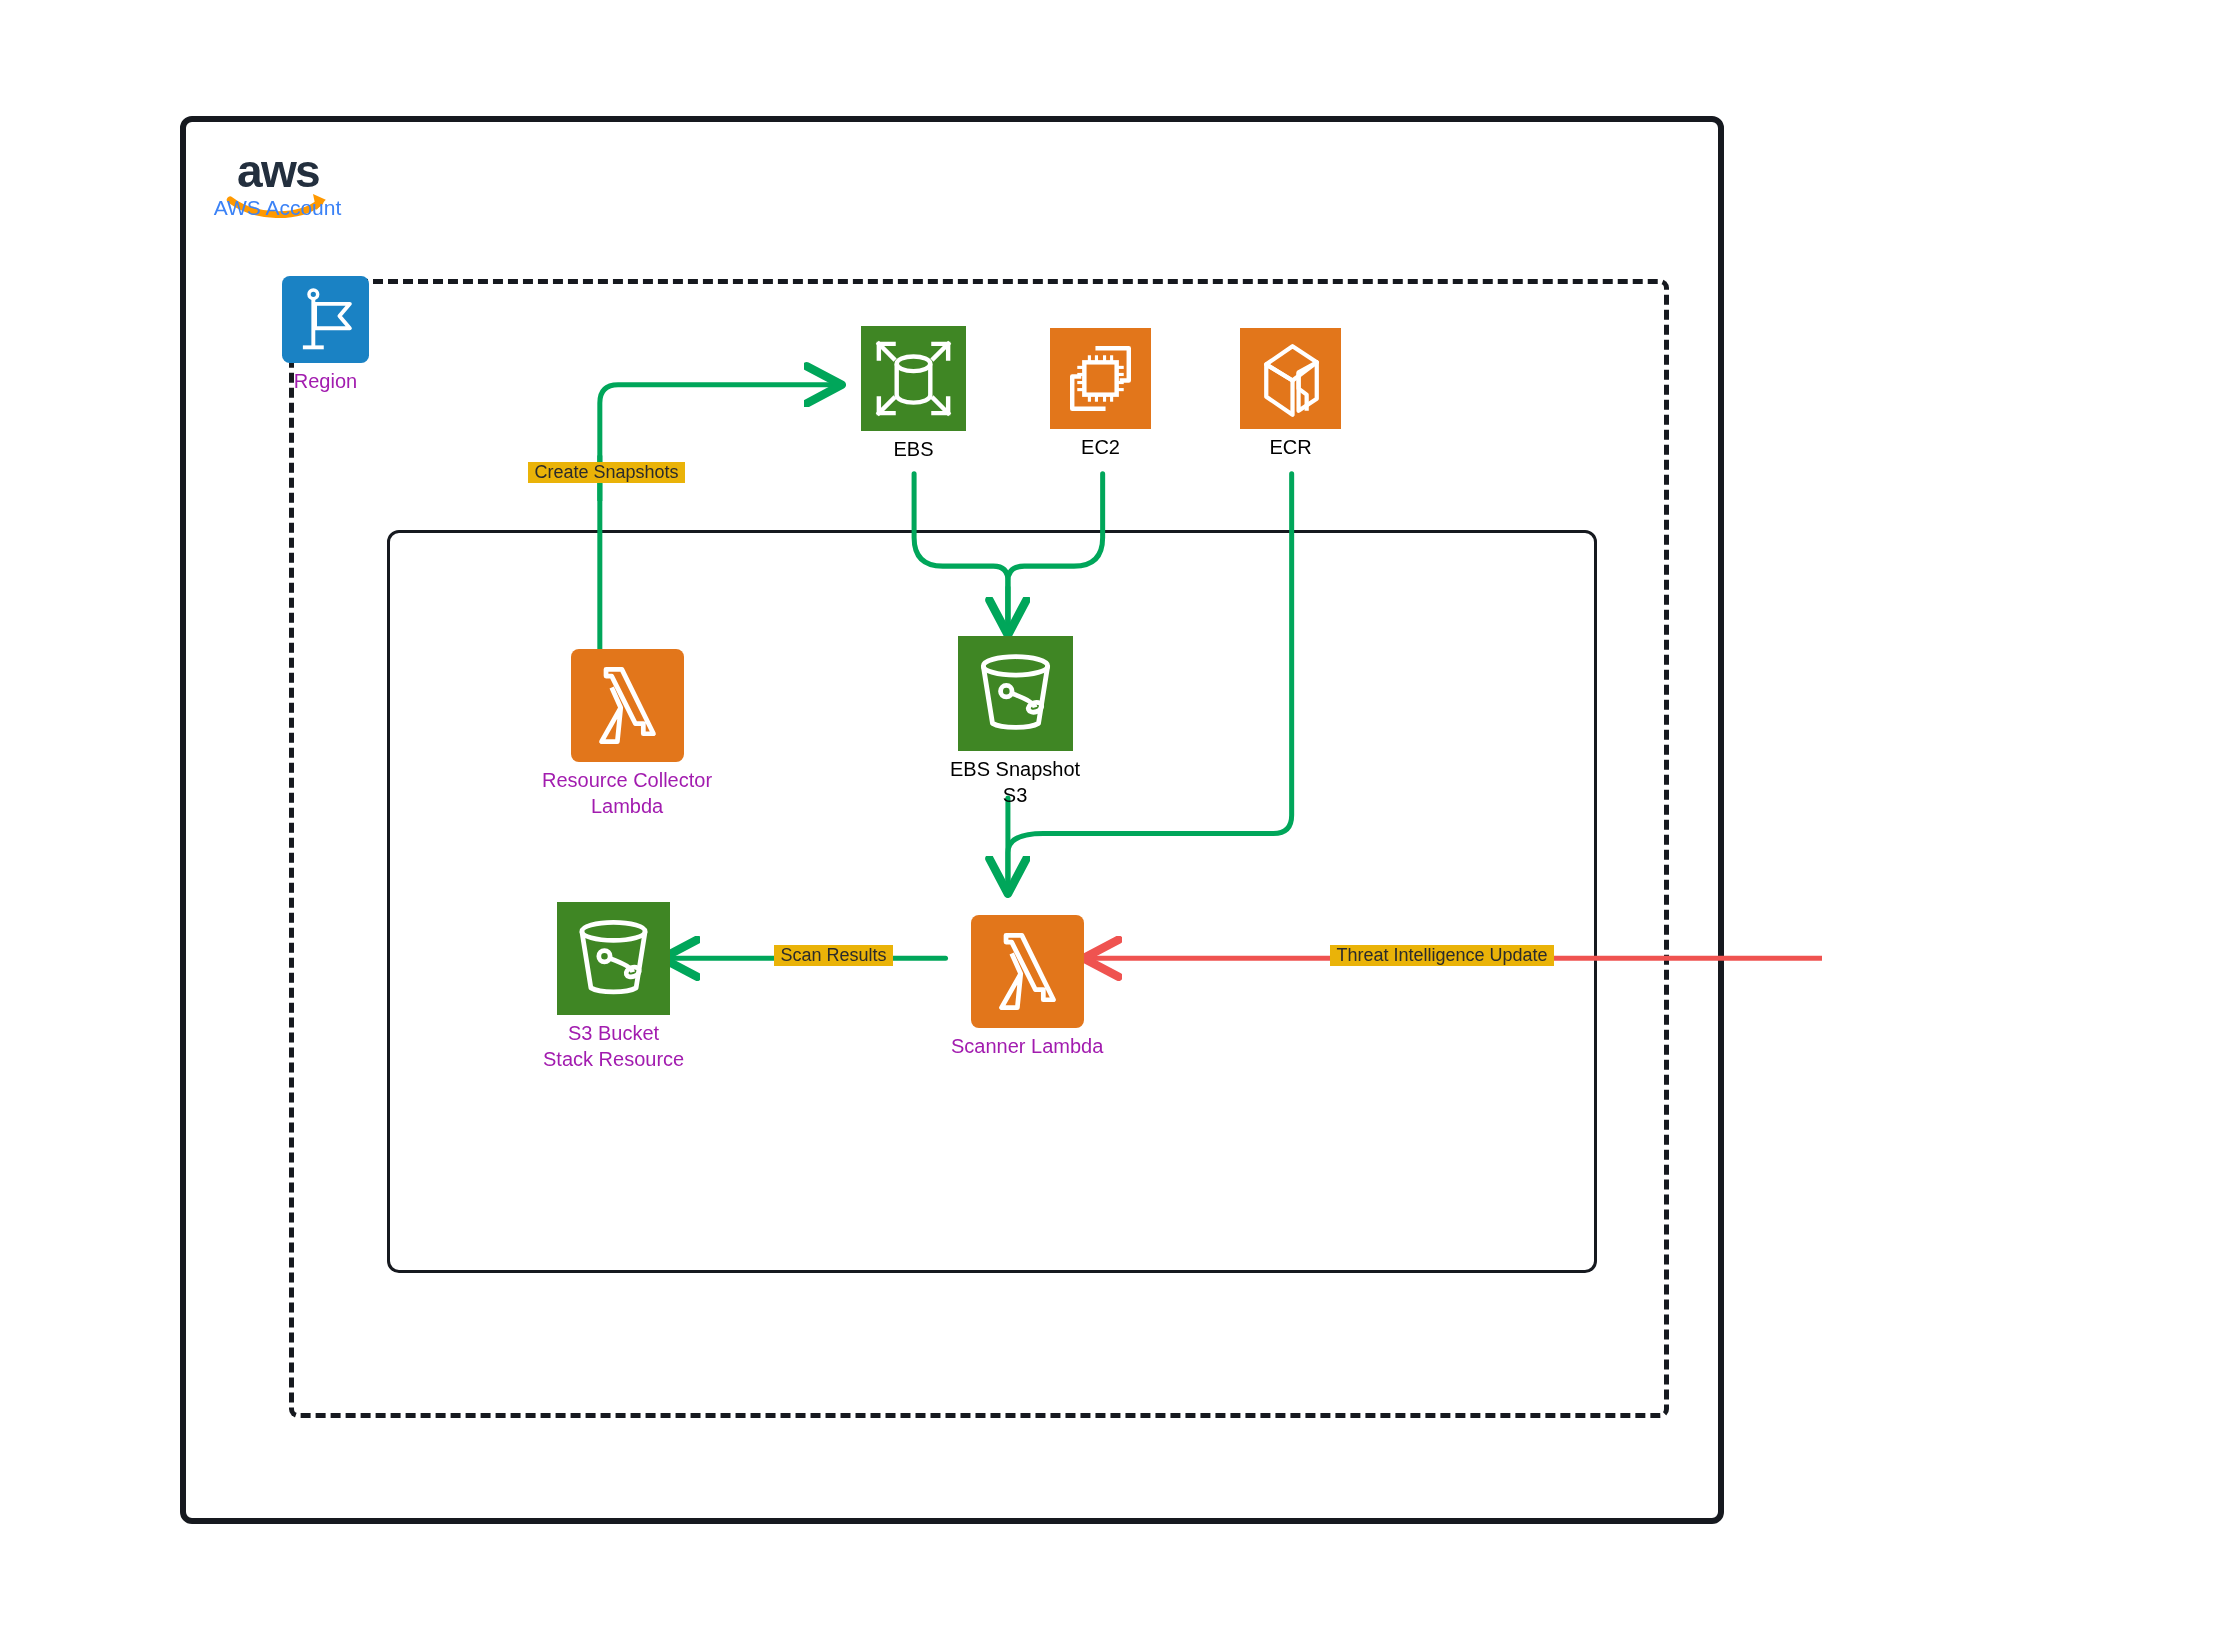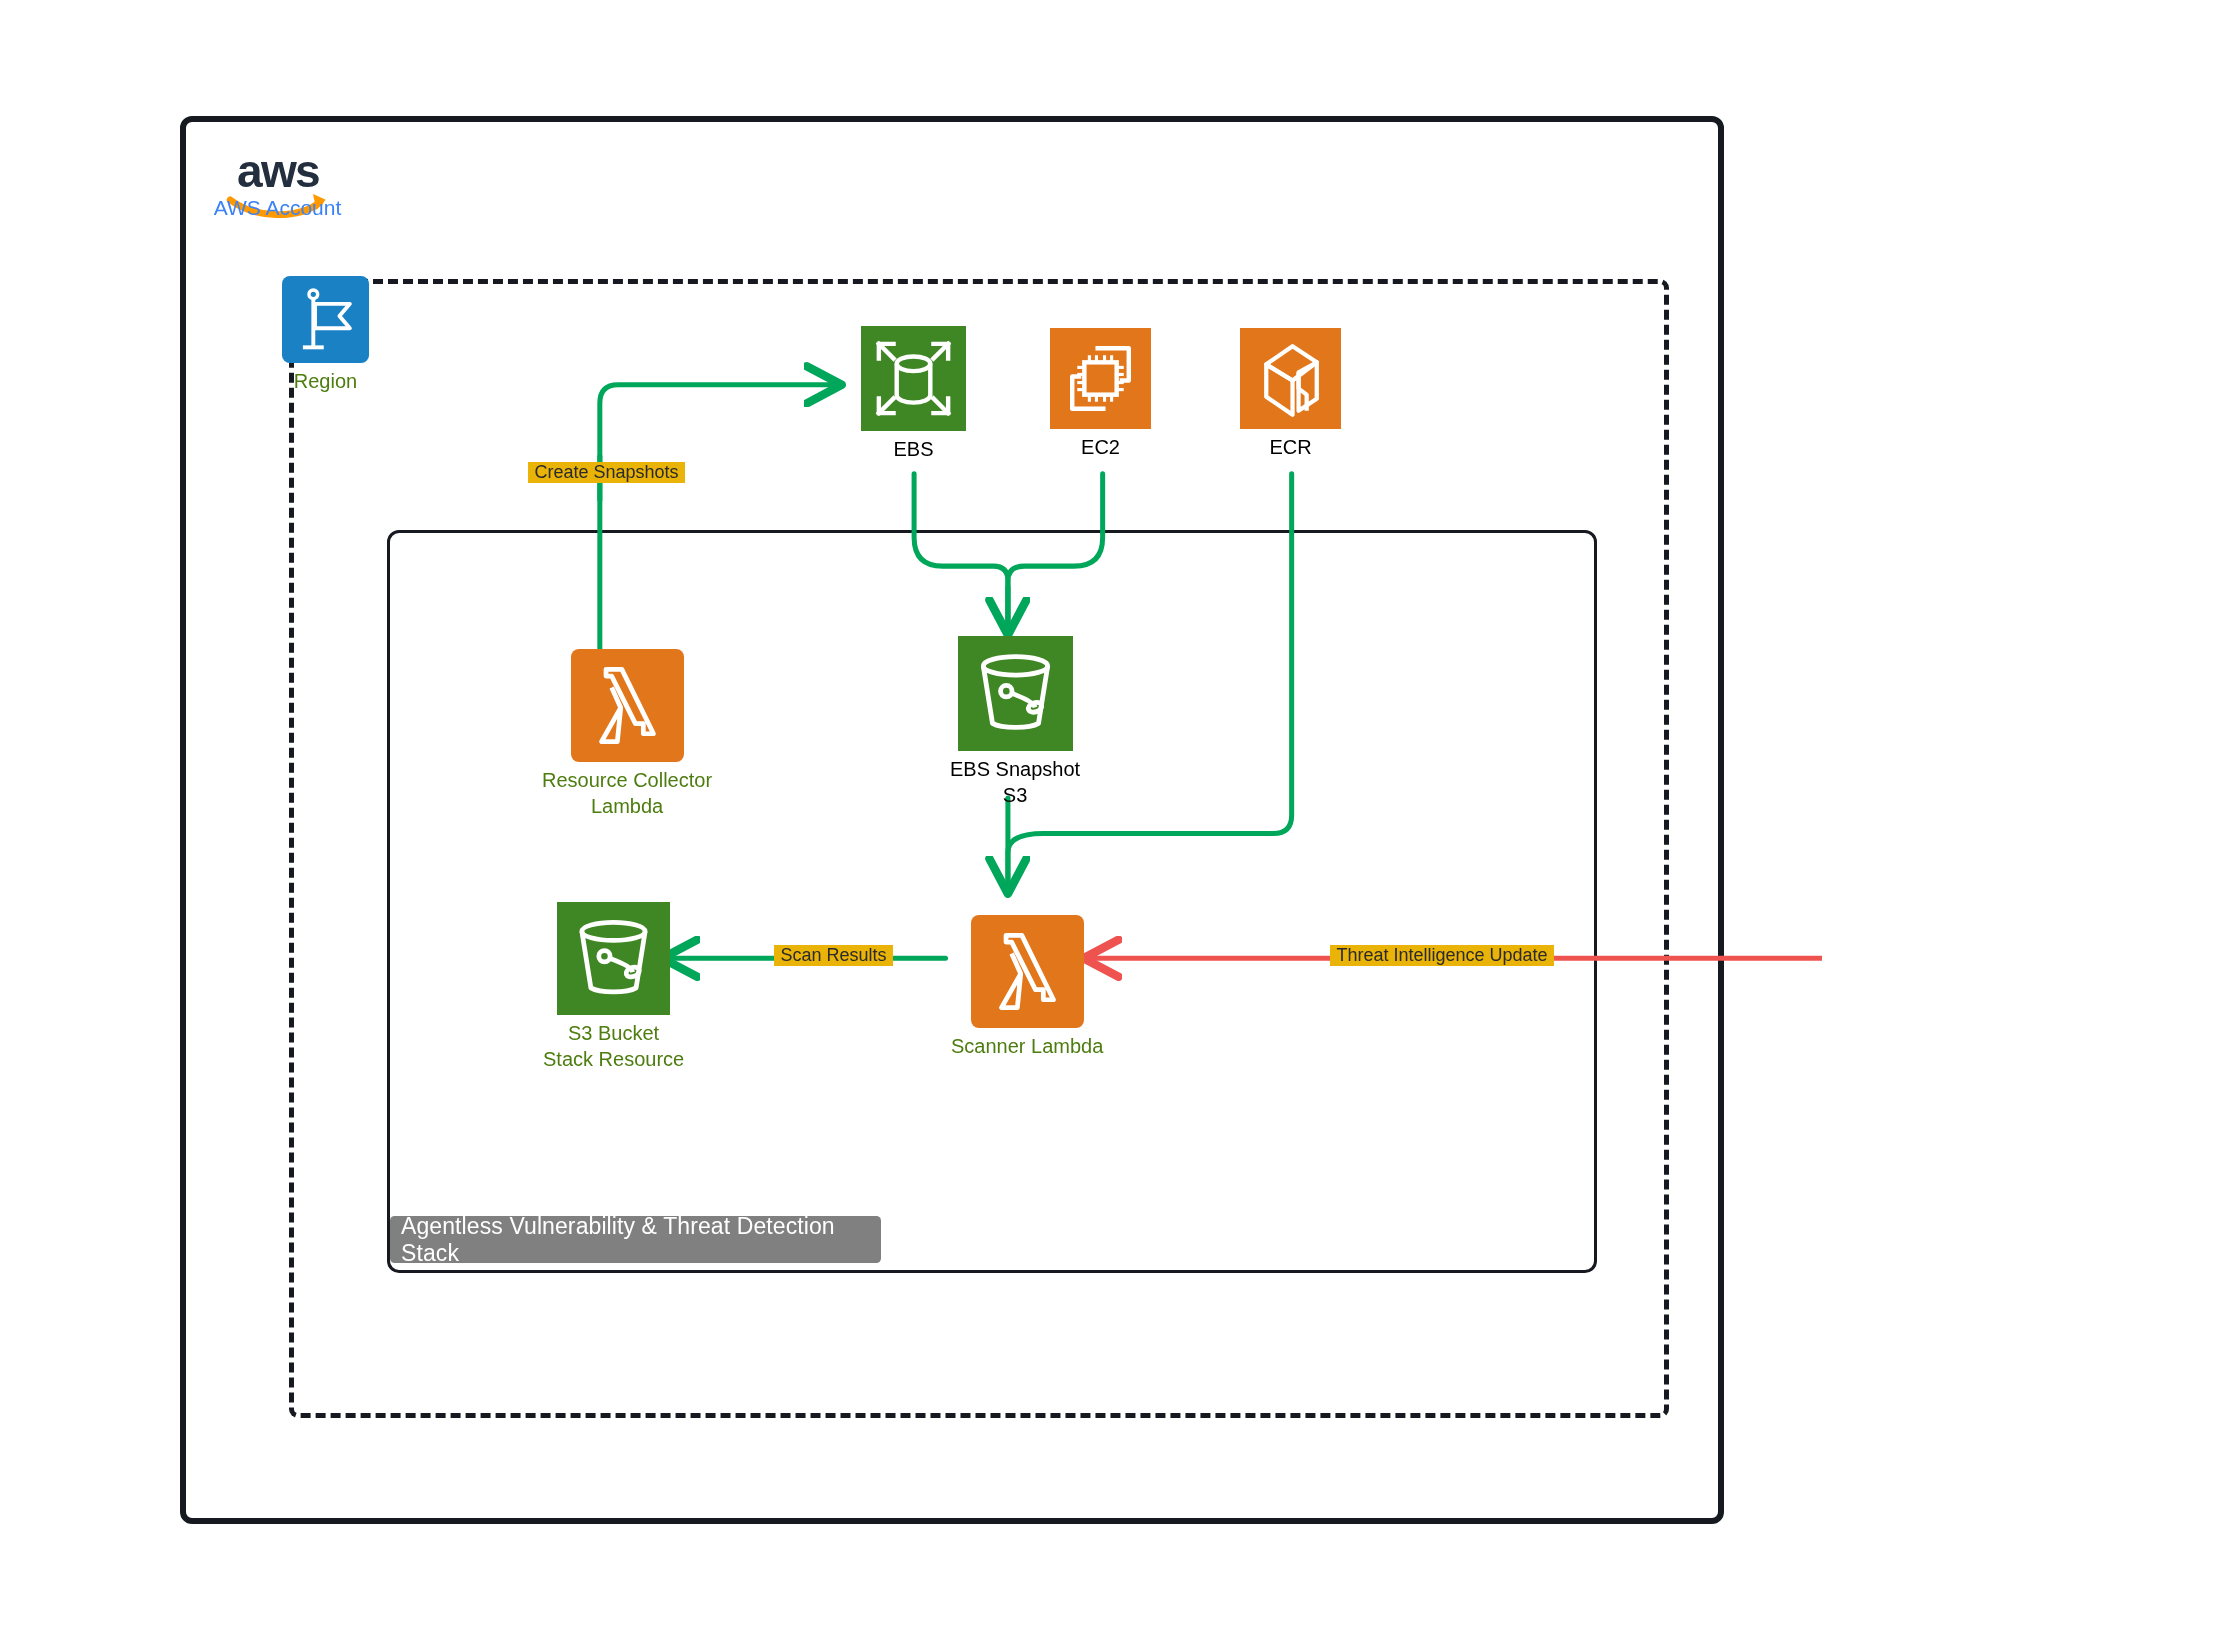--- a/index.html
+++ b/index.html
@@ -21,21 +21,21 @@
   }
   .stack-banner{
     position:absolute;left:390px;top:1216px;width:491px;height:47px;
     background:#808080;border-radius:4.6px;
     display:flex;align-items:center;box-sizing:border-box;padding-left:11px;
     color:#ffffff;font-size:23px;letter-spacing:0.1px;
   }
 
   
   .node{position:absolute;display:flex;flex-direction:column;align-items:center;}
-  .node .caption{margin-top:6.4px;text-align:center;line-height:1.28;font-size:20px;color:#4d7c0f;white-space:pre-line;}
+  .node .caption{margin-top:6.4px;text-align:center;line-height:1.28;font-size:20px;color:#a21caf;white-space:pre-line;}
   .node .caption.gray{color:#000000;}
   .tile{display:block;}
 
   
   .aws-logo{position:absolute;left:214px;top:146px;width:128px;height:77px;}
   .aws-logo-label{position:absolute;left:182px;top:196px;width:191px;text-align:center;
     font-size:21px;color:#3b82f6;}
 
   
   .region-node{left:282px;top:276px;}
@@ -59,21 +59,20 @@
   <svg class="aws-logo" viewBox="0 0 300 180">
     <text x="150" y="96" text-anchor="middle" font-family="Liberation Sans, sans-serif" font-size="108" font-weight="700" fill="#232f3e" letter-spacing="-4">aws</text>
     <path d="M38 126 C 96 170, 196 172, 248 132" stroke="#ff9900" stroke-width="16" fill="none" stroke-linecap="round"></path>
     <path d="M232 112 L 262 126 L 240 150 Z" fill="#ff9900"></path>
   </svg>
   <div class="aws-logo-label">AWS Account</div>
 
   <div class="region-box"></div>
 
   <div class="stack-box"></div>
-  <div class="stack-banner">Agentless Vulnerability &amp; Threat Detection Stack</div>
 
   <svg id="edges" viewBox="0 0 4914 3614">
     <defs>
       <marker id="arrGreen" markerWidth="9" markerHeight="9" refX="7.4" refY="4.5" orient="auto">
         <path d="M0.6,0.8 L7.6,4.5 L0.6,8.2" fill="none" stroke="#00a65a" stroke-width="1.7" stroke-linecap="round" stroke-linejoin="round"></path>
       </marker>
       <marker id="arrRed" markerWidth="9" markerHeight="9" refX="7.4" refY="4.5" orient="auto">
         <path d="M0.6,0.8 L7.6,4.5 L0.6,8.2" fill="none" stroke="#ef5350" stroke-width="1.7" stroke-linecap="round" stroke-linejoin="round"></path>
       </marker>
     </defs>

